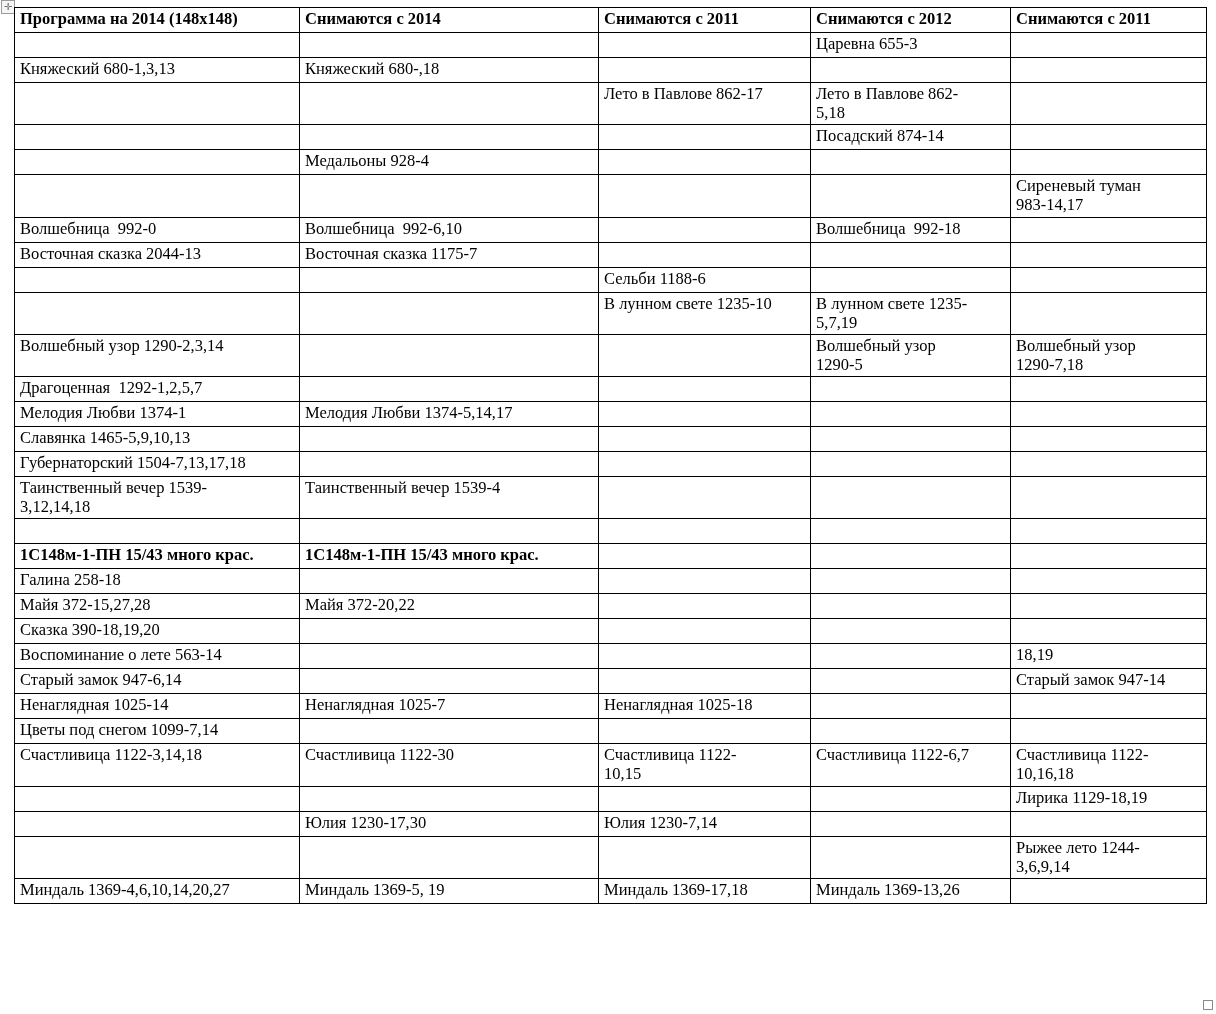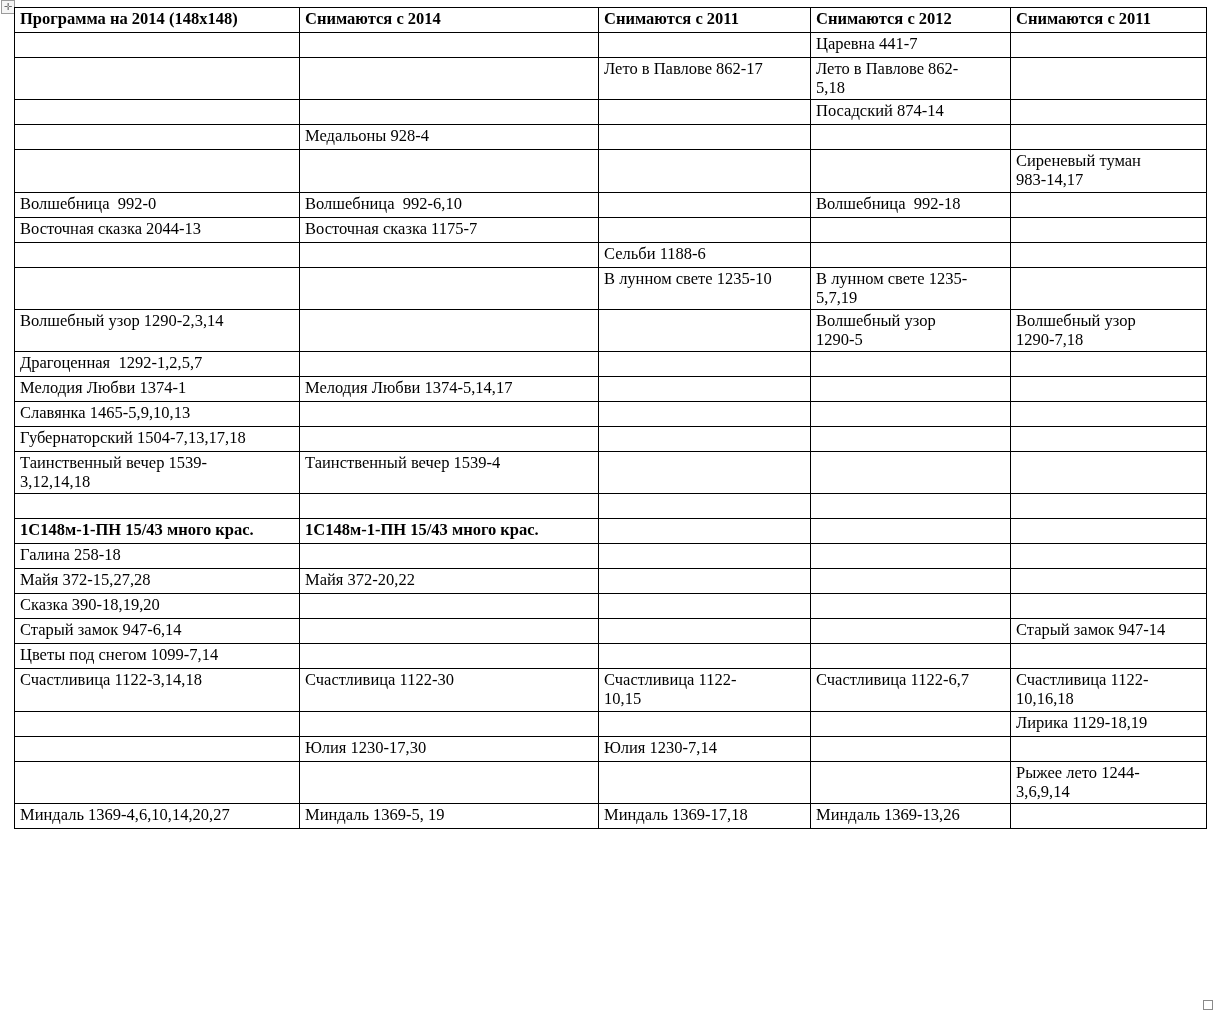--- a/index.html
+++ b/index.html
@@ -79,21 +79,28 @@
         <th>Снимаются с 2011</th>
         <th>Снимаются с 2012</th>
         <th>Снимаются с 2011</th>
       </tr>
   </thead>
   <tbody>
       <tr>
         <td></td>
         <td></td>
         <td></td>
-        <td>Царевна 441-7</td>
+        <td>Царевна 655-3</td>
+        <td></td>
+      </tr>
+      <tr>
+        <td>Княжеский 680-1,3,13</td>
+        <td>Княжеский 680-,18</td>
+        <td></td>
+        <td></td>
         <td></td>
       </tr>
       <tr>
         <td></td>
         <td></td>
         <td>Лето в Павлове 862-17</td>
         <td>Лето в Павлове 862-
 5,18</td>
         <td></td>
       </tr>
@@ -222,25 +229,39 @@
         <td></td>
       </tr>
       <tr>
         <td>Сказка 390-18,19,20</td>
         <td></td>
         <td></td>
         <td></td>
         <td></td>
       </tr>
       <tr>
+        <td>Воспоминание о лете 563-14</td>
+        <td></td>
+        <td></td>
+        <td></td>
+        <td>18,19</td>
+      </tr>
+      <tr>
         <td>Старый замок 947-6,14</td>
         <td></td>
         <td></td>
         <td></td>
         <td>Старый замок 947-14</td>
+      </tr>
+      <tr>
+        <td>Ненаглядная 1025-14</td>
+        <td>Ненаглядная 1025-7</td>
+        <td>Ненаглядная 1025-18</td>
+        <td></td>
+        <td></td>
       </tr>
       <tr>
         <td>Цветы под снегом 1099-7,14</td>
         <td></td>
         <td></td>
         <td></td>
         <td></td>
       </tr>
       <tr>
         <td>Счастливица 1122-3,14,18</td>

